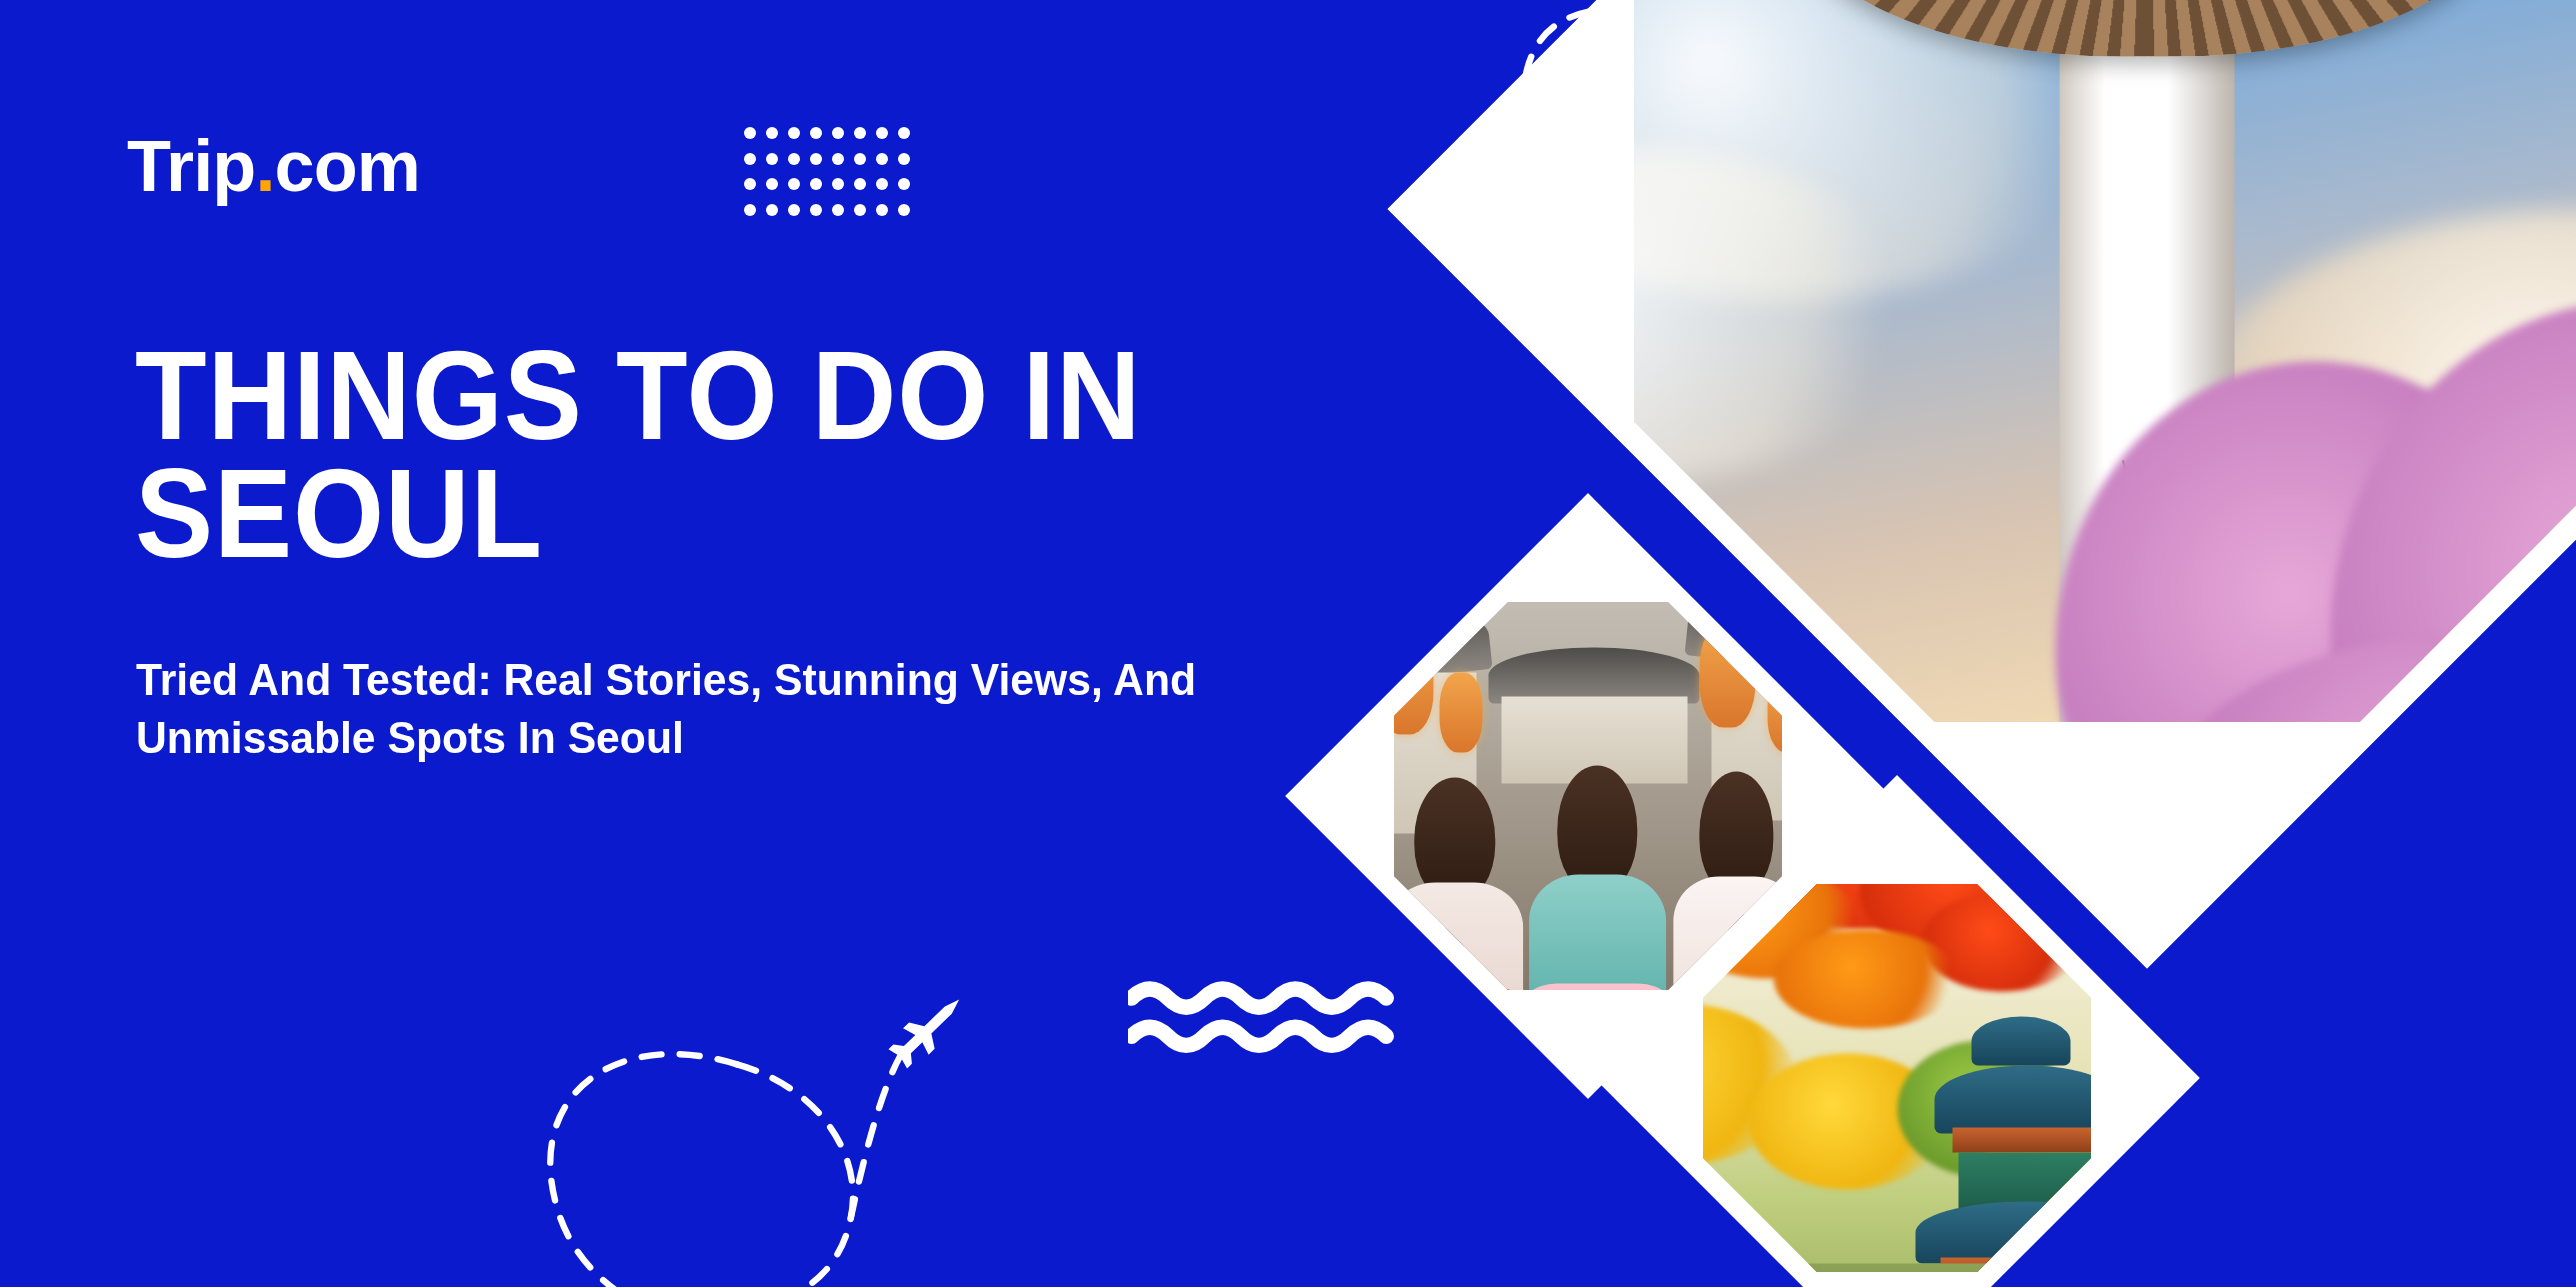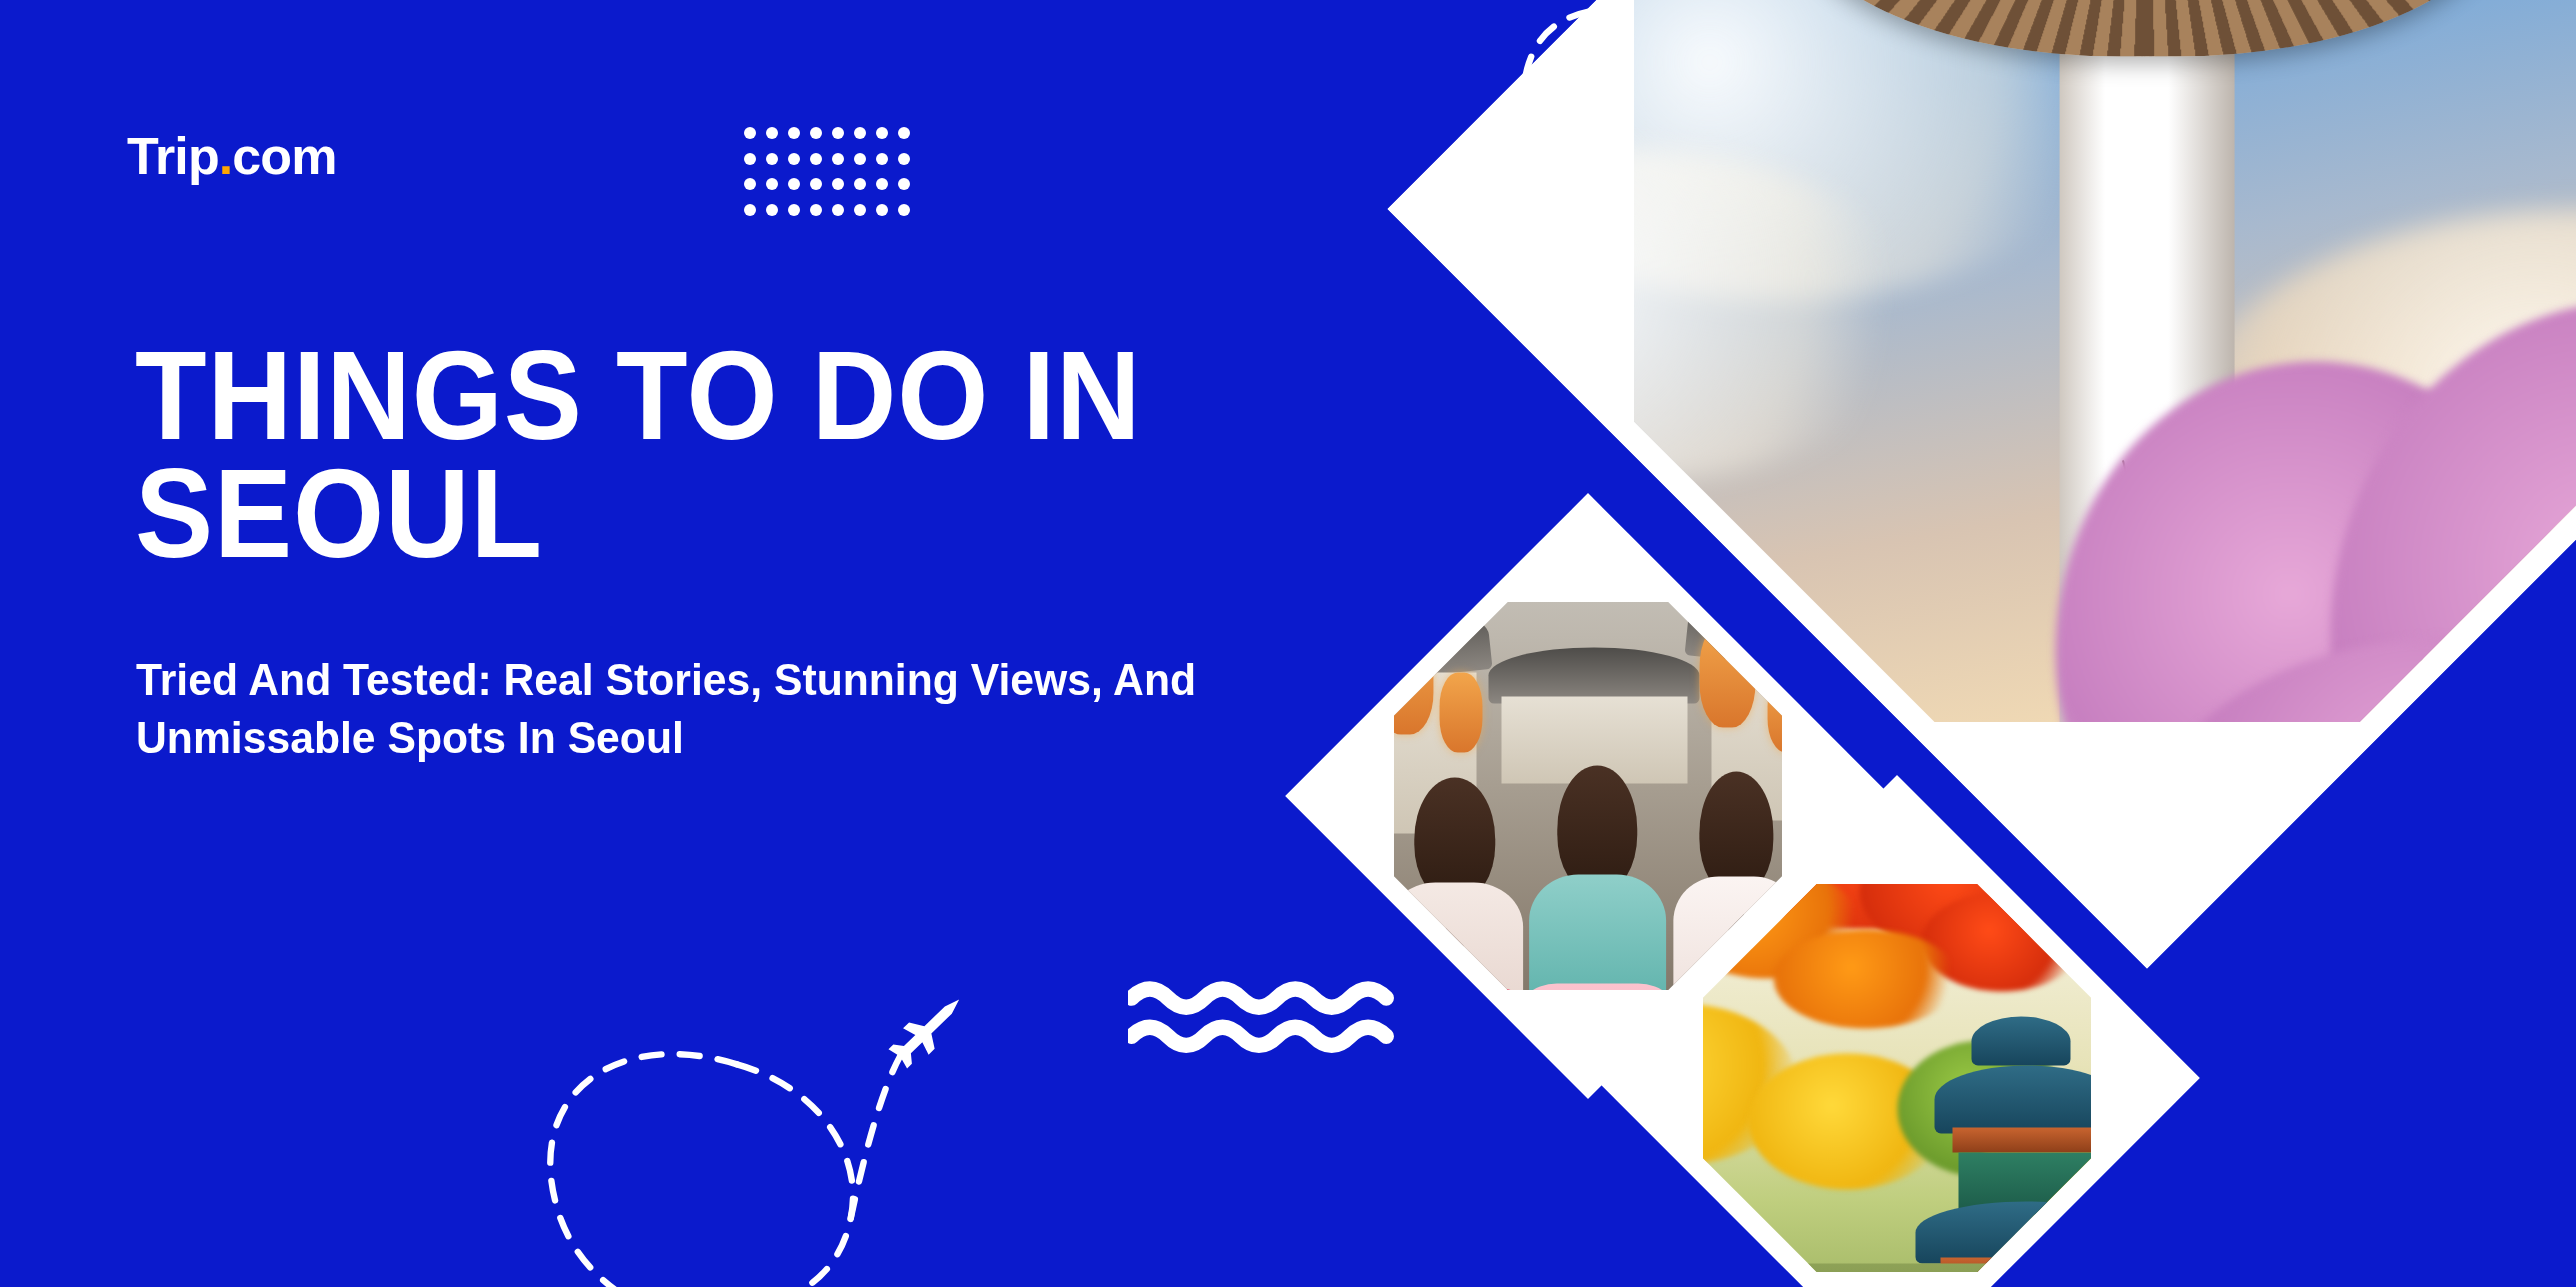--- a/index.html
+++ b/index.html
@@ -14,21 +14,21 @@
   #banner {
     position:absolute; inset:0;
     width:2576px; height:1288px;
     background:#0B1ACC;
     overflow:hidden;
   }
 
   
   #logo {
     position:absolute; left:127px; top:130px;
-    font-size:52px; font-weight:bold; color:#FFFFFF;
+    font-size:72px; font-weight:bold; color:#FFFFFF;
     letter-spacing:-0.9px; line-height:1;
     white-space:nowrap;
   }
   #logo .dot { color:#FFA500; }
 
   #dot-grid {
     position:absolute; left:744px; top:127px;
     display:grid;
     grid-template-columns:repeat(8, 22px);
     grid-template-rows:repeat(4, 25.5px);

